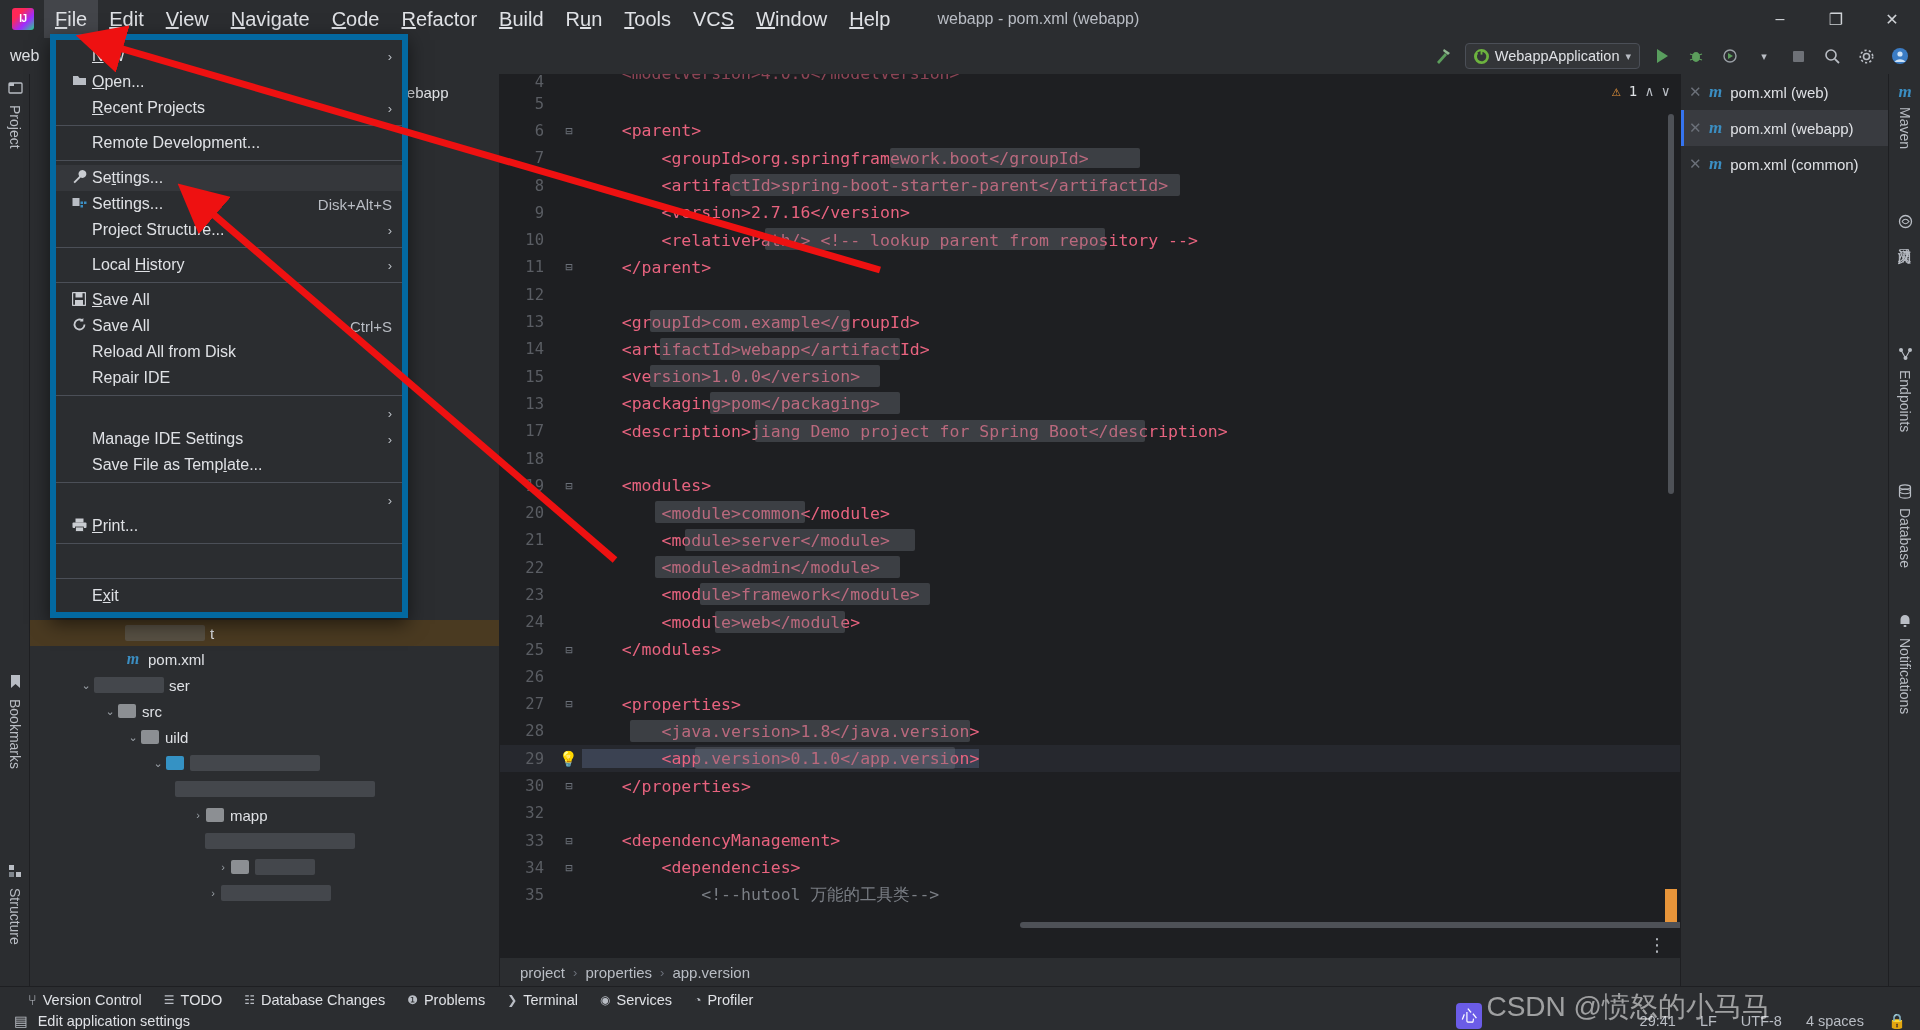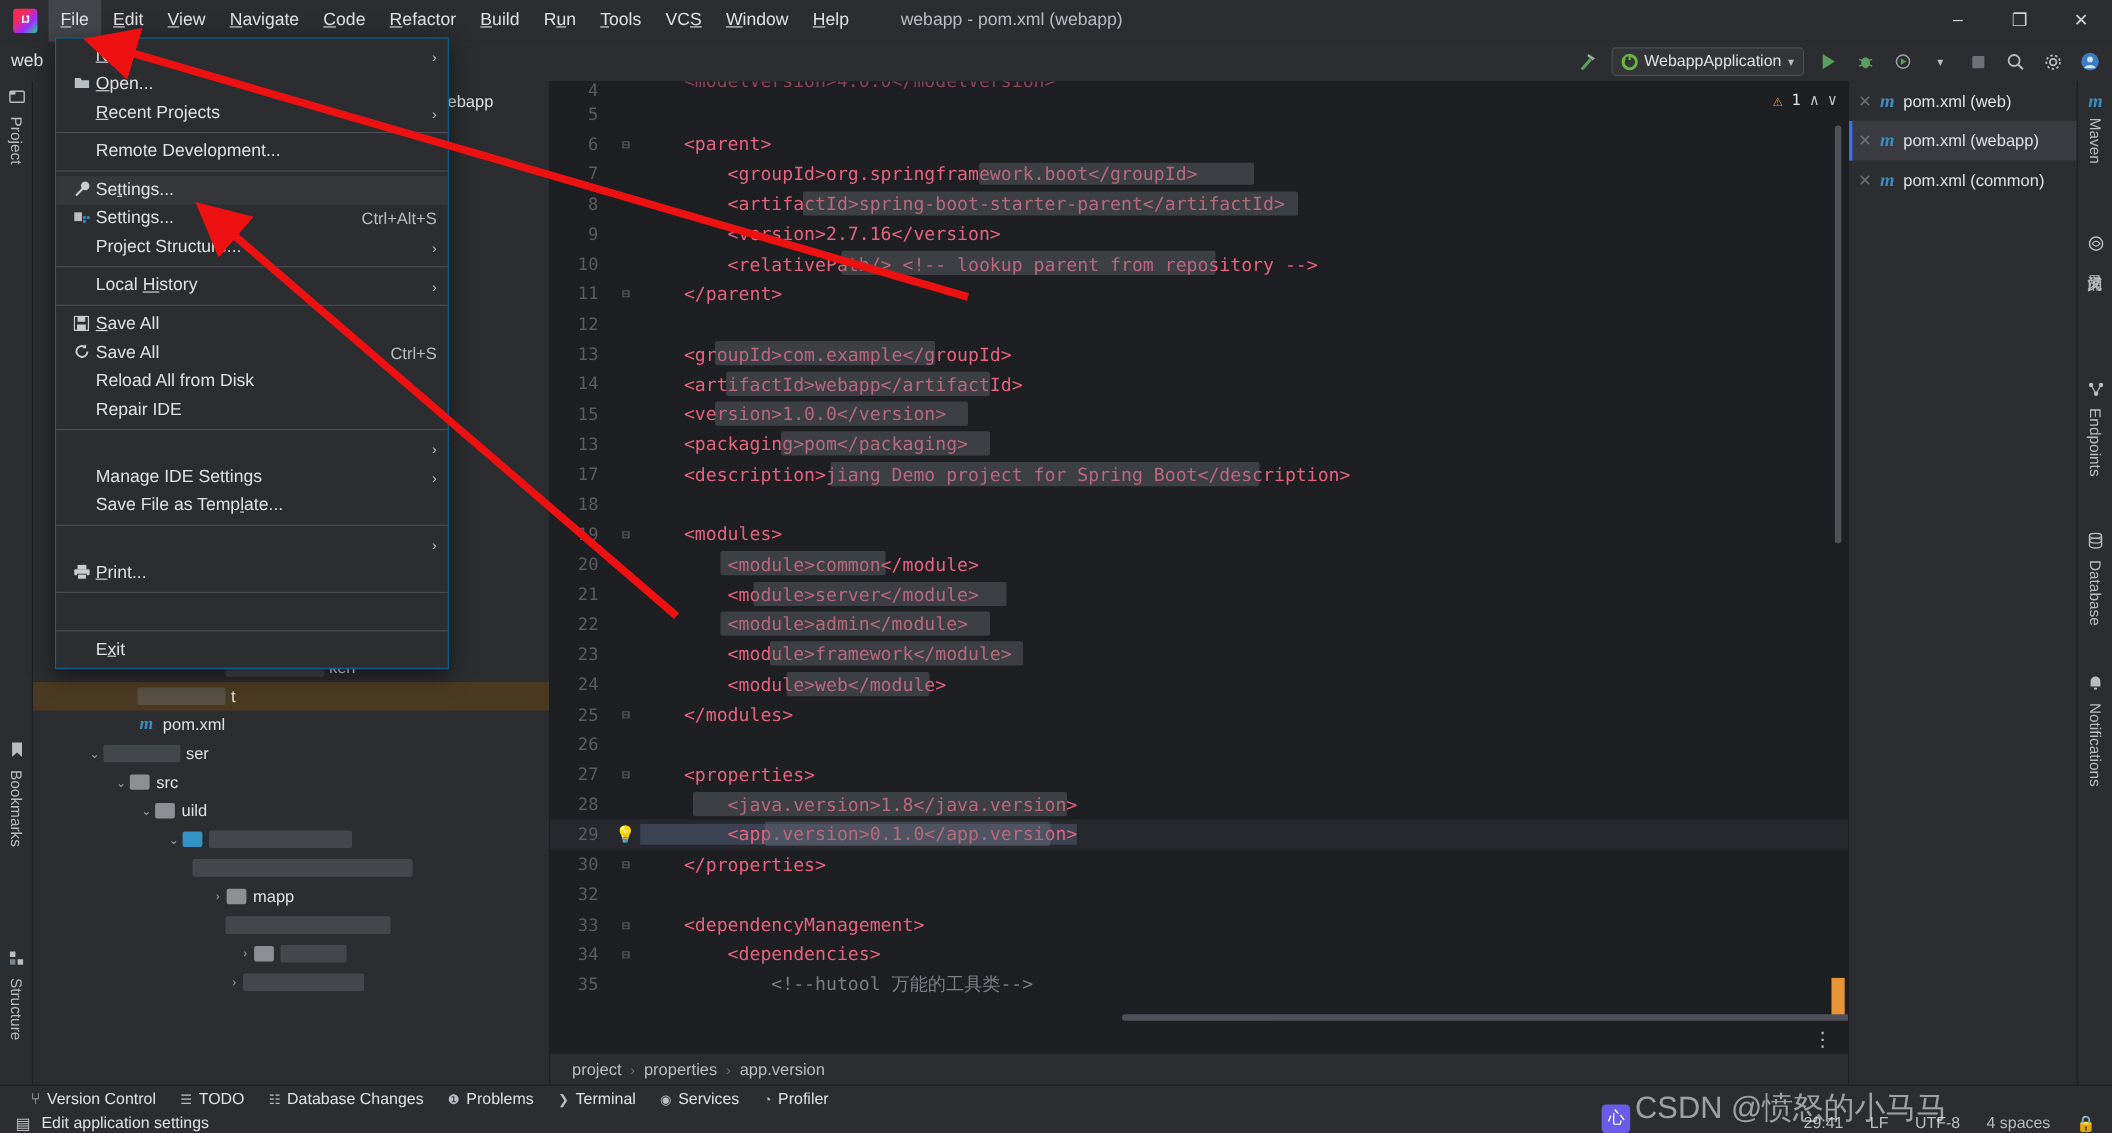--- a/index.html
+++ b/index.html
@@ -23,21 +23,21 @@
     background: linear-gradient(135deg,#fe2857 0%,#fe2857 30%,#9f2cff 65%,#21d789 100%);
     position: relative; flex: none;
   }
   .ij-logo::after {
     content: "IJ"; position: absolute; inset: 0; color: #fff;
     font-size: 10px; font-weight: bold; display: flex;
     align-items: center; justify-content: center; letter-spacing: -0.5px;
   }
   .menubar { display: flex; align-items: center; height: 38px; }
   .menu-item {
-    padding: 0 11px; height: 38px; line-height: 38px; font-size: 16px;
+    padding: 0 11px; height: 38px; line-height: 38px; font-size: 20px;
     color: #dfe1e5; cursor: default; white-space: nowrap;
   }
   .menu-item.active { background: #43454a; }
   .menu-item u { text-decoration: underline; }
   .win-title {
     margin-left: 36px; font-size: 16px; color: #b9bdc4; white-space: nowrap;
   }
   .win-ctrls {
     position: absolute; right: 0; top: 0; height: 38px; display: flex;
     align-items: center;
@@ -181,21 +181,21 @@
     position: absolute; left: 0; top: 1012px; width: 1920px; height: 18px;
     background: #2b2d30; display: flex; align-items: center;
     padding-left: 14px; gap: 10px; font-size: 14.5px; color: #dfe1e5;
   }
   .sb-right { position: absolute; right: 14px; display: flex;
     align-items: center; gap: 24px; color: #b9bdc4; }
 
   
   .dropdown {
     position: absolute; left: 50px; top: 34px; width: 358px;
-    background: #2b2d30; border: 1px solid #0369a1;
+    background: #2b2d30; border: 6px solid #0369a1;
     box-shadow: 0 6px 18px rgba(0,0,0,0.55); z-index: 50; padding: 3px 0;
   }
   .dd-item { display: flex; align-items: center; height: 26px;
     padding: 0 10px; font-size: 16px; color: #dfe1e5; white-space: nowrap; }
   .dd-item.hover { background: #35373b; }
   .dd-ico { width: 26px; text-align: center; color: #b9bdc4; font-size: 14px; flex:none;}
   .dd-label { flex: 1; }
   .dd-short { color: #b9bdc4; font-size: 15px; margin-left: 20px; }
   .dd-arrow { color: #b9bdc4; font-size: 13px; margin-left: 20px; }
   .dd-sep { height: 1px; background: #4b4f57; margin: 4px 0; }
@@ -784,21 +784,21 @@
     <div class="dd-item">
       <span class="dd-ico">
         <svg width="15" height="13" viewBox="0 0 15 13">
             <rect x="0.5" y="2" width="7" height="8" fill="#b9bdc4"></rect>
             <rect x="8.5" y="5.5" width="2.5" height="2.5" fill="#3b8ec2"></rect>
             <rect x="12" y="5.5" width="2.5" height="2.5" fill="#3b8ec2"></rect>
             <rect x="8.5" y="9" width="2.5" height="2.5" fill="#3b8ec2"></rect>
           </svg>
       </span>
       <span class="dd-label">Settings...</span>
-      <span class="dd-short">Ctrl+Alt+S</span>
+      <span class="dd-short">Disk+Alt+S</span>
     </div>
     <div class="dd-item">
       <span class="dd-ico"></span>
       <span class="dd-label">Project Structure...</span>
       <span class="dd-arrow">›</span>
     </div>
     <div class="dd-sep"></div>
     <div class="dd-item">
       <span class="dd-ico"></span>
       <span class="dd-label">Local <u>Hi</u>story</span>

